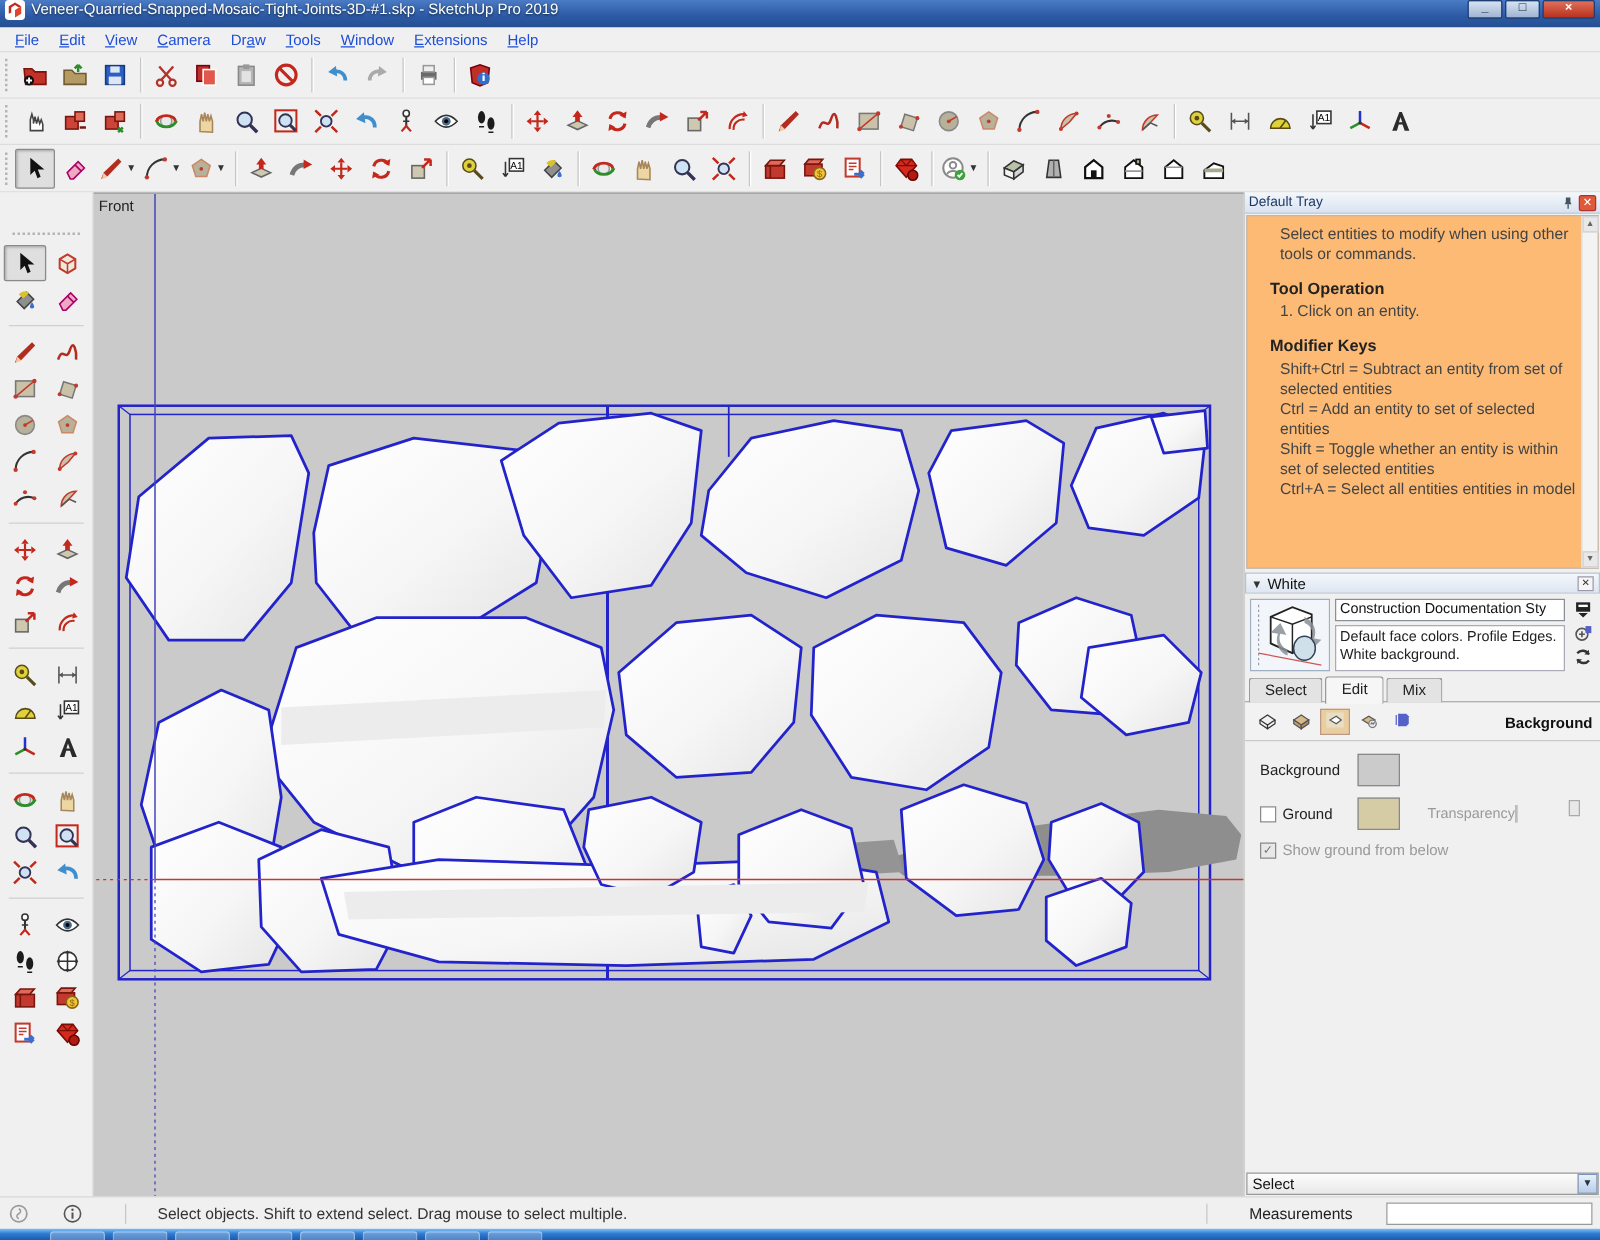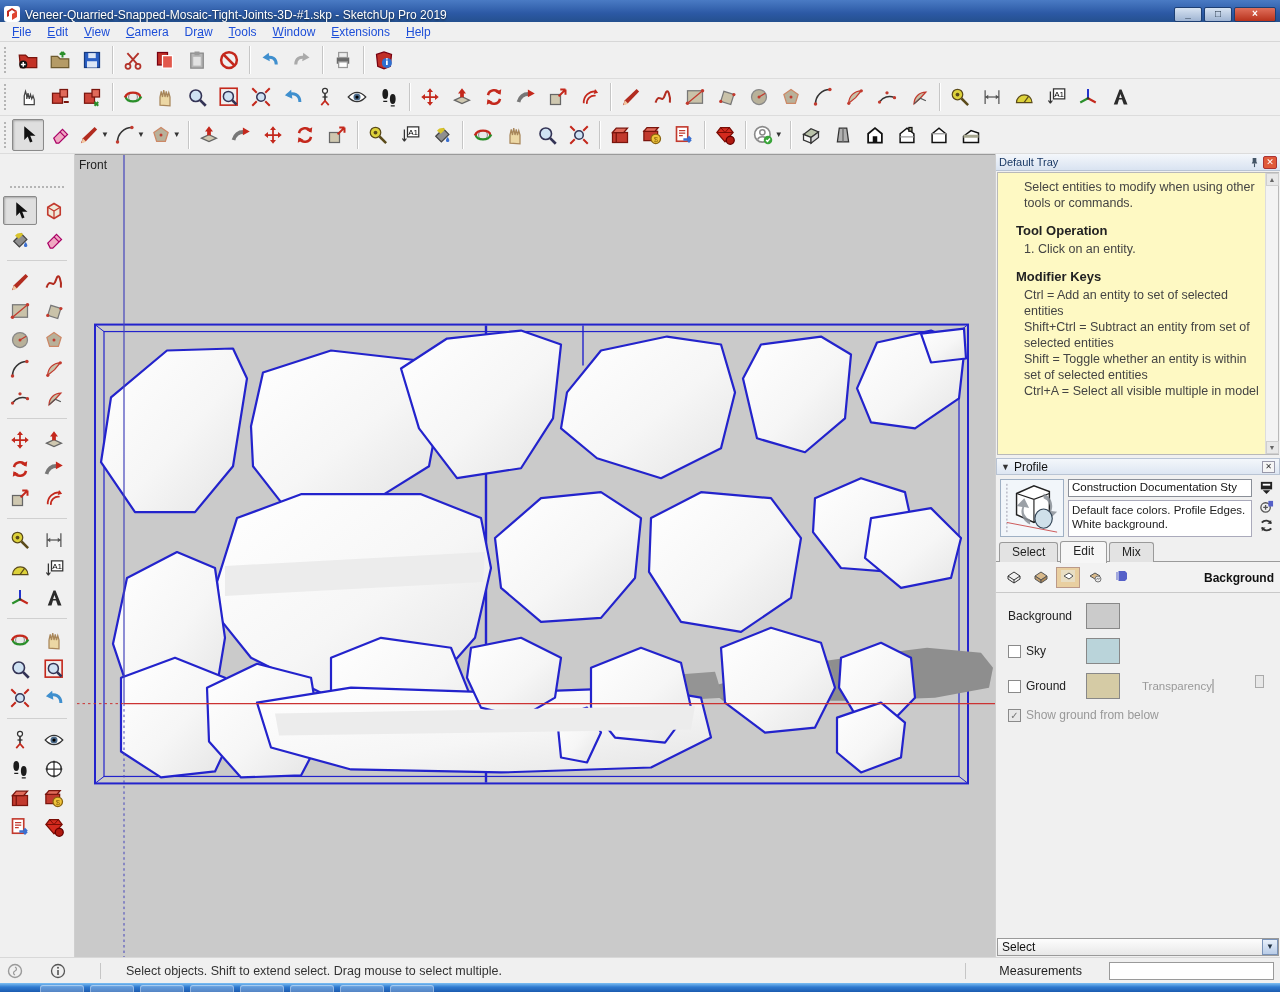--- a/index.html
+++ b/index.html
@@ -2,21 +2,21 @@
 <html><head>
 <meta charset="utf-8">
 <style>
   * { margin:0; padding:0; box-sizing:border-box; }
   html,body { width:1280px; height:992px; overflow:hidden;
     font-family:"Liberation Sans","DejaVu Sans",sans-serif; font-size:12px; }
   #app { width:1280px; height:992px; display:flex; flex-direction:column; background:#f0f0f0; }
 
   
   .titlebar { height:22px; background:linear-gradient(180deg,#4a7bc4 0%,#2c59a5 60%,#24508f 100%);
-    display:flex; align-items:flex-end; padding:0 4px; color:#fff; flex:0 0 auto; }
+    display:flex; align-items:flex-start; padding:0 4px; color:#fff; flex:0 0 auto; }
   .titlebar .app-ico { width:16px; height:16px; margin-right:5px; }
   .titlebar .ttl { flex:1; font-size:12px; text-shadow:0 1px 2px #123; white-space:nowrap; overflow:hidden; }
   .winbtns { display:flex; gap:2px; }
   .winbtn { width:28px; height:15px; border:1px solid #1d3f73; border-radius:2px;
     background:linear-gradient(180deg,#d7e3f2,#9fb4d2); color:#123; font-size:10px; line-height:12px;
     text-align:center; font-weight:bold; }
   .winbtn.close { background:linear-gradient(180deg,#e0705c,#b8321c); color:#fff; width:42px; }
 
   
   .menubar { height:20px; background:#f0f0f0; border-bottom:1px solid #d7d7d7; display:flex; align-items:center; padding-left:4px; flex:0 0 auto; }
@@ -49,21 +49,21 @@
   .viewport svg { position:absolute; left:0; top:0; }
 
   
   .tray { width:285px; flex:0 0 auto; background:#f0f0f0; border-left:1px solid #cfcfcf; display:flex; flex-direction:column; }
   .tray-header { height:17px; background:linear-gradient(180deg,#f4f7fb,#d9e3f1); border-bottom:1px solid #b9c4d4;
     display:flex; align-items:center; padding:0 3px; color:#1b3a66; }
   .tray-header .thtitle { flex:1; font-size:11px; }
   .pinbtn,.xbtn { width:14px; height:13px; display:flex; align-items:center; justify-content:center; margin-left:2px; }
   .xbtn { background:#e05a3a; border:1px solid #a33; border-radius:2px; color:#fff; font-size:9px; font-weight:bold; line-height:10px; }
 
-  .instructor { background:#fef9c3; border:1px solid #b9b9b9; margin:1px; display:flex; flex:0 0 283px; }
+  .instructor { background:#fdba74; border:1px solid #b9b9b9; margin:1px; display:flex; flex:0 0 283px; }
   .instr-body { flex:1; padding:6px 4px 6px 26px; color:#444; font-size:12.5px; line-height:16px; overflow:hidden; }
   .instr-h { font-weight:bold; color:#222; font-size:13px; margin:12px 0 2px -8px; }
   .instr-link { font-weight:bold; color:#333; font-size:13px; margin:14px 0 0 -8px; line-height:17px; }
   .sbar { width:13px; background:#f3f3f3; border-left:1px solid #ddd; display:flex; flex-direction:column; justify-content:space-between; align-items:center; }
   .sbar .sb-btn { width:13px; height:13px; background:#e8e8e8; border:1px solid #cfcfcf; font-size:7px; color:#666; text-align:center; line-height:11px; }
 
   .styles-header { height:17px; background:linear-gradient(180deg,#f4f7fb,#dde6f2); border:1px solid #b9c4d4;
     display:flex; align-items:center; padding:0 4px; margin-top:2px; }
   .styles-header .arrow { font-size:9px; color:#333; margin-right:4px; }
   .styles-header .shtitle { flex:1; font-size:12px; color:#111; }
@@ -1237,35 +1237,35 @@
 
       <div class="instructor">
         <div class="instr-body">
           <div>Select entities to modify when using other tools or commands.</div>
           <div class="instr-h">Tool Operation</div>
           <div id="tool-op-list">
               <div>1. Click on an entity.</div>
             </div>
           <div class="instr-h">Modifier Keys</div>
           <div id="modkeys-list">
+              <div>Shift+Ctrl = Subtract an entity from set of selected entities</div>
               <div>Ctrl = Add an entity to set of selected entities</div>
-              <div>Shift+Ctrl = Subtract an entity from set of selected entities</div>
               <div>Shift = Toggle whether an entity is within set of selected entities</div>
-              <div>Ctrl+A = Select all visible multiple in model</div>
+              <div>Ctrl+A = Select all entities entities in model</div>
             </div>
         </div>
         <div class="sbar">
           <div class="sb-btn">▲</div>
           <div class="sb-btn">▼</div>
         </div>
       </div>
 
       <div class="styles-header">
         <span class="arrow">▼</span>
-        <span class="shtitle">Profile</span>
+        <span class="shtitle">White</span>
         <span class="shx">✕</span>
       </div>
 
       <div class="styles-body">
         <div class="style-thumb">
           <svg viewBox="0 0 64 58" width="62" height="56">
             <rect width="64" height="58" fill="#f2f6fa"></rect>
             <path d="M6 4v50" stroke="#99a" stroke-width="1" stroke-dasharray="2 2"></path>
             <path d="M6 44l52 10" stroke="#c55" stroke-width="1"></path>
             <path d="M16 14l18-8 16 6v22l-16 10-18-8z" fill="#fff" stroke="#222" stroke-width="1.5"></path>
@@ -1344,27 +1344,20 @@
                 <path d="M3 4v8M5 3v10" stroke="#5560c8"></path>
               </svg></span>
           </span>
           <span class="edit-section-label">Background</span>
       </div>
 
       <div class="bg-section">
         <div class="bg-row">
           <span class="lbl">Background</span>
           <span class="swatch" id="sw-bg" style="background: rgb(203, 203, 203);"></span>
-        </div>
-        <div class="bg-row">
-          <span class="lbl" style="display:flex;align-items:center;">
-            <span class="cb"></span>
-            <span>Sky</span>
-          </span>
-          <span class="swatch" id="sw-sky" style="background: rgb(186, 212, 218);"></span>
         </div>
         <div class="bg-row">
           <span class="lbl" style="display:flex;align-items:center;">
             <span class="cb"></span>
             <span>Ground</span>
           </span>
           <span class="swatch" id="sw-ground" style="background: rgb(213, 203, 165);"></span>
           <span class="transparency">
             <span>Transparency</span>
             <span class="slider"><span class="thumb"></span></span>

